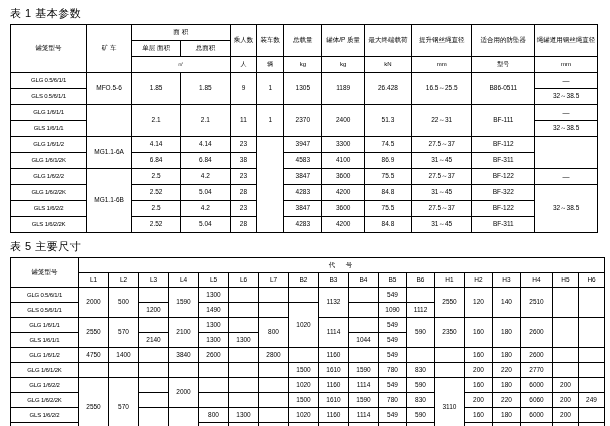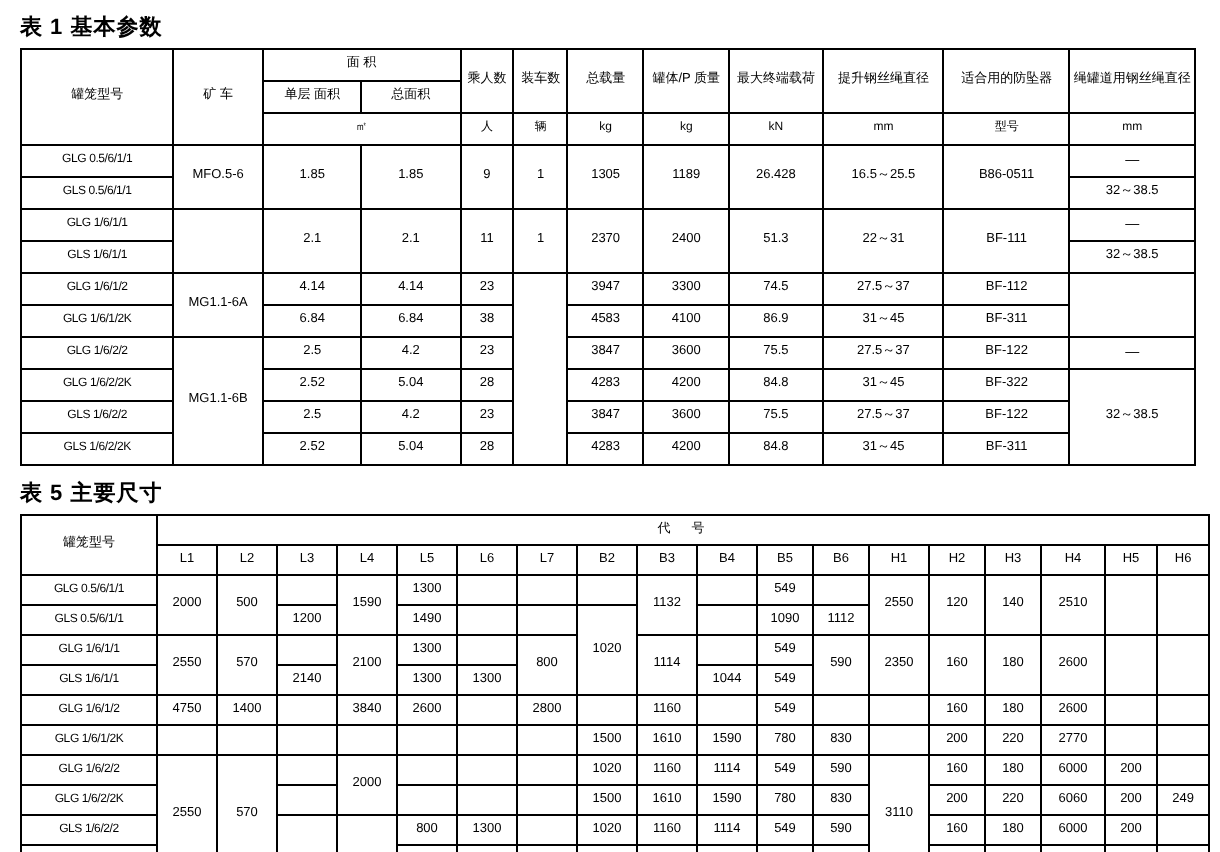--- a/index.html
+++ b/index.html
@@ -5,21 +5,21 @@
   html,body{margin:0;padding:0;background:#ffffff;}
   body{
     width:610px;height:426px;
     font-family:"Liberation Sans","DejaVu Sans",sans-serif;
     color:#000;
     overflow:hidden;
   }
   .page{position:relative;width:610px;height:426px;padding:0;box-sizing:border-box;}
   .tbl-title{
     font-size:11px;
-    font-weight:bold;
+    font-weight:normal;
     margin:6px 0 3px 10px;
     letter-spacing:.5px;
   }
   table{
     border-collapse:collapse;
     table-layout:fixed;
     margin-left:10px;
     font-size:6.5px;
     line-height:1.05;
   }

